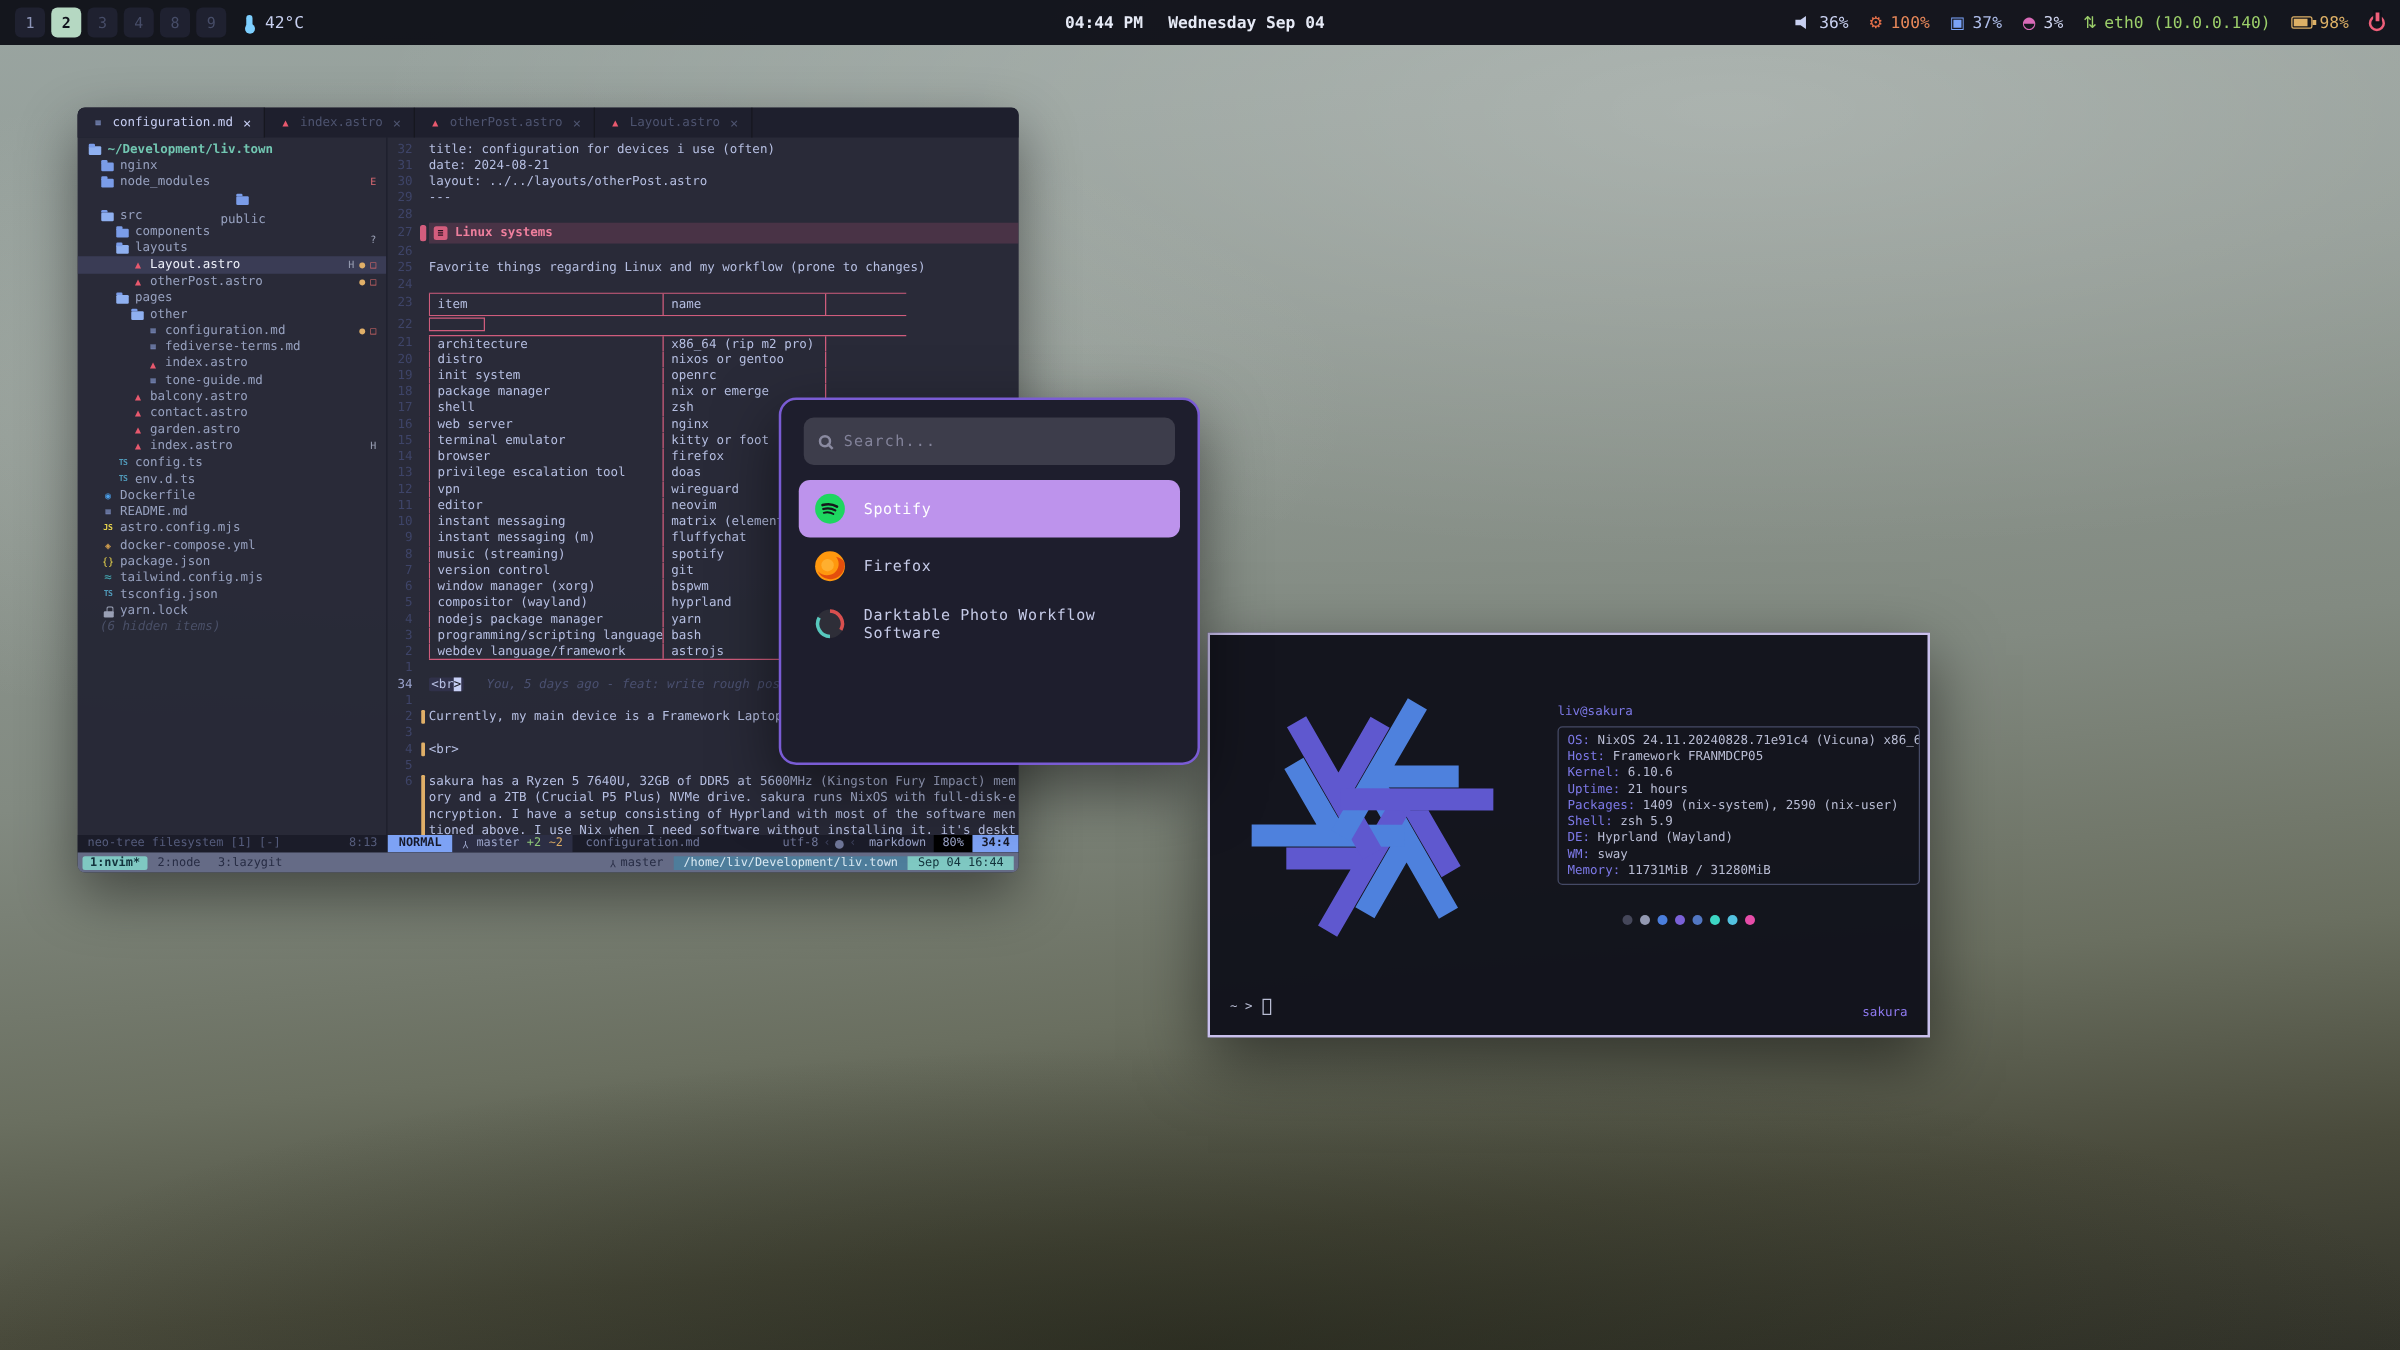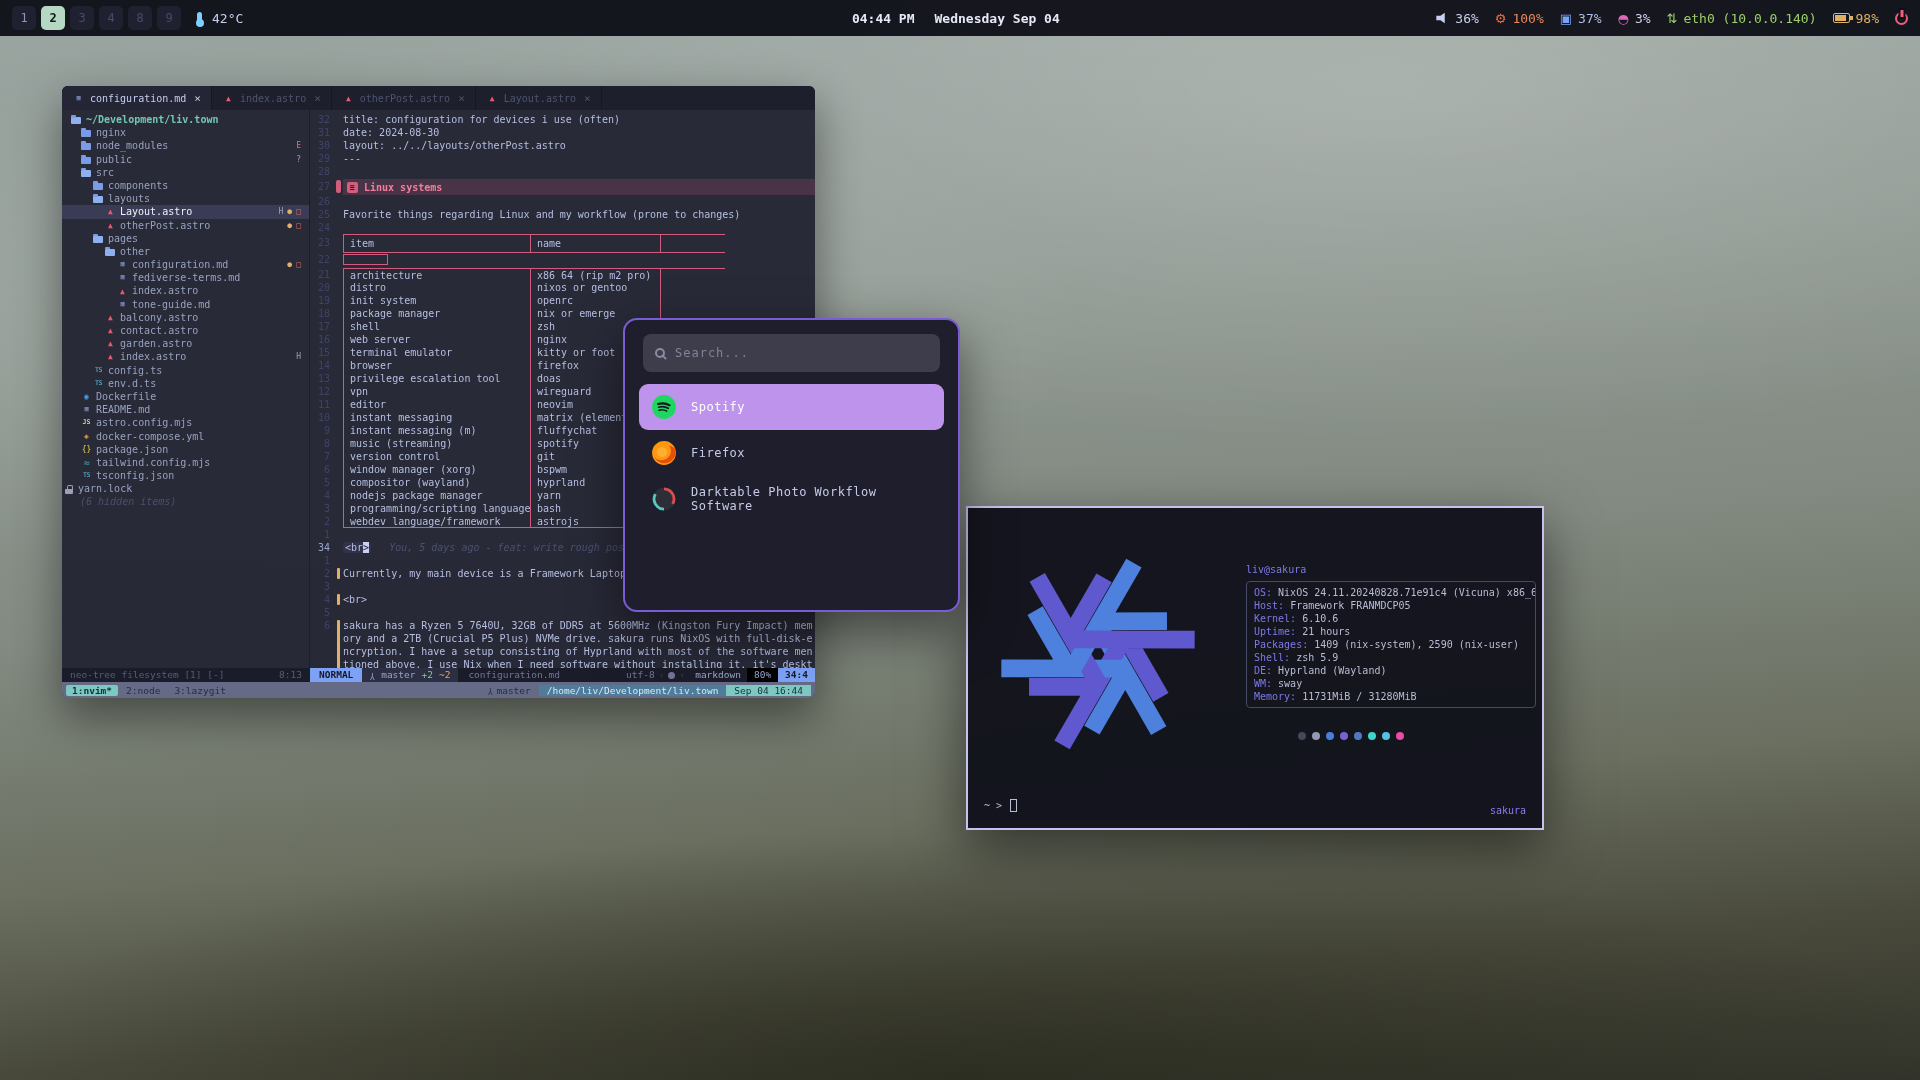--- a/index.html
+++ b/index.html
@@ -250,21 +250,21 @@
               <span class="fi fi-folder"></span>
               <span class="tlabel">nginx</span>
             </div>
             <div class="titem" style="padding-left: 18px;">
               <span class="fi fi-folder"></span>
               <span class="tlabel">node_modules</span>
               <span class="tbadges">
                 <span class="tb" style="color: rgb(224, 108, 117);">E</span>
               </span>
             </div>
-            <div class="titem" style="padding-left: 18px;">
+            <div class="titem" style="padding-left: 18px; flex-direction: column;">
               <span class="fi fi-folder"></span>
               <span class="tlabel">public</span>
               <span class="tbadges">
                 <span class="tb" style="color: rgb(154, 160, 181);">?</span>
               </span>
             </div>
             <div class="titem" style="padding-left: 18px;">
               <span class="fi fi-folder-open"></span>
               <span class="tlabel">src</span>
             </div>
@@ -369,33 +369,33 @@
               <span class="tlabel">package.json</span>
             </div>
             <div class="titem" style="padding-left: 18px;">
               <span class="fi fi-tailwind">≈</span>
               <span class="tlabel">tailwind.config.mjs</span>
             </div>
             <div class="titem" style="padding-left: 18px;">
               <span class="fi fi-ts">TS</span>
               <span class="tlabel">tsconfig.json</span>
             </div>
-            <div class="titem" style="">
+            <div class="titem" style="padding-left: 18px;">
               <span class="fi fi-lock"></span>
               <span class="tlabel">yarn.lock</span>
             </div>
             <div class="titem dim" style="padding-left: 18px;">
               <span class="tlabel">(6 hidden items)</span>
             </div>
           </div>
       </aside>
       <div class="buffer-wrap">
         <div class="buffer" id="buffer">
             <div class="bline plain"><span class="gut">32</span><span class="signcol"></span><div class="bcontent">title: configuration for devices i use (often)</div></div>
-            <div class="bline plain"><span class="gut">31</span><span class="signcol"></span><div class="bcontent">date: 2024-08-30</div></div>
+            <div class="bline plain"><span class="gut">31</span><span class="signcol"></span><div class="bcontent">date: 2024-08-21</div></div>
             <div class="bline plain"><span class="gut">30</span><span class="signcol"></span><div class="bcontent">layout: ../../layouts/otherPost.astro</div></div>
             <div class="bline plain"><span class="gut">29</span><span class="signcol"></span><div class="bcontent">---</div></div>
             <div class="bline blank"><span class="gut">28</span><span class="signcol"></span><div class="bcontent"></div></div>
             <div class="bline heading"><span class="gut">27</span><span class="signcol"><span class="sg-p"></span></span><div class="bcontent"><span class="hband"><span class="hicon">≡</span><span class="htext">Linux systems</span></span></div></div>
             <div class="bline blank"><span class="gut">26</span><span class="signcol"></span><div class="bcontent"></div></div>
             <div class="bline plain"><span class="gut">25</span><span class="signcol"></span><div class="bcontent">Favorite things regarding Linux and my workflow (prone to changes)</div></div>
             <div class="bline blank"><span class="gut">24</span><span class="signcol"></span><div class="bcontent"></div></div>
             <div class="bline thead"><span class="gut">23</span><span class="signcol"></span><div class="bcontent"><div class="mdtr hdr"><span class="tc tc1">item</span><span class="tc tc2">name</span></div></div></div>
             <div class="bline tsep"><span class="gut">22</span><span class="signcol"></span><div class="bcontent"><div class="mdsep"></div></div></div>
             <div class="bline trow"><span class="gut">21</span><span class="signcol"></span><div class="bcontent"><div class="mdtr tfirst"><span class="tc tc1">architecture</span><span class="tc tc2">x86_64 (rip m2 pro)</span></div></div></div>

